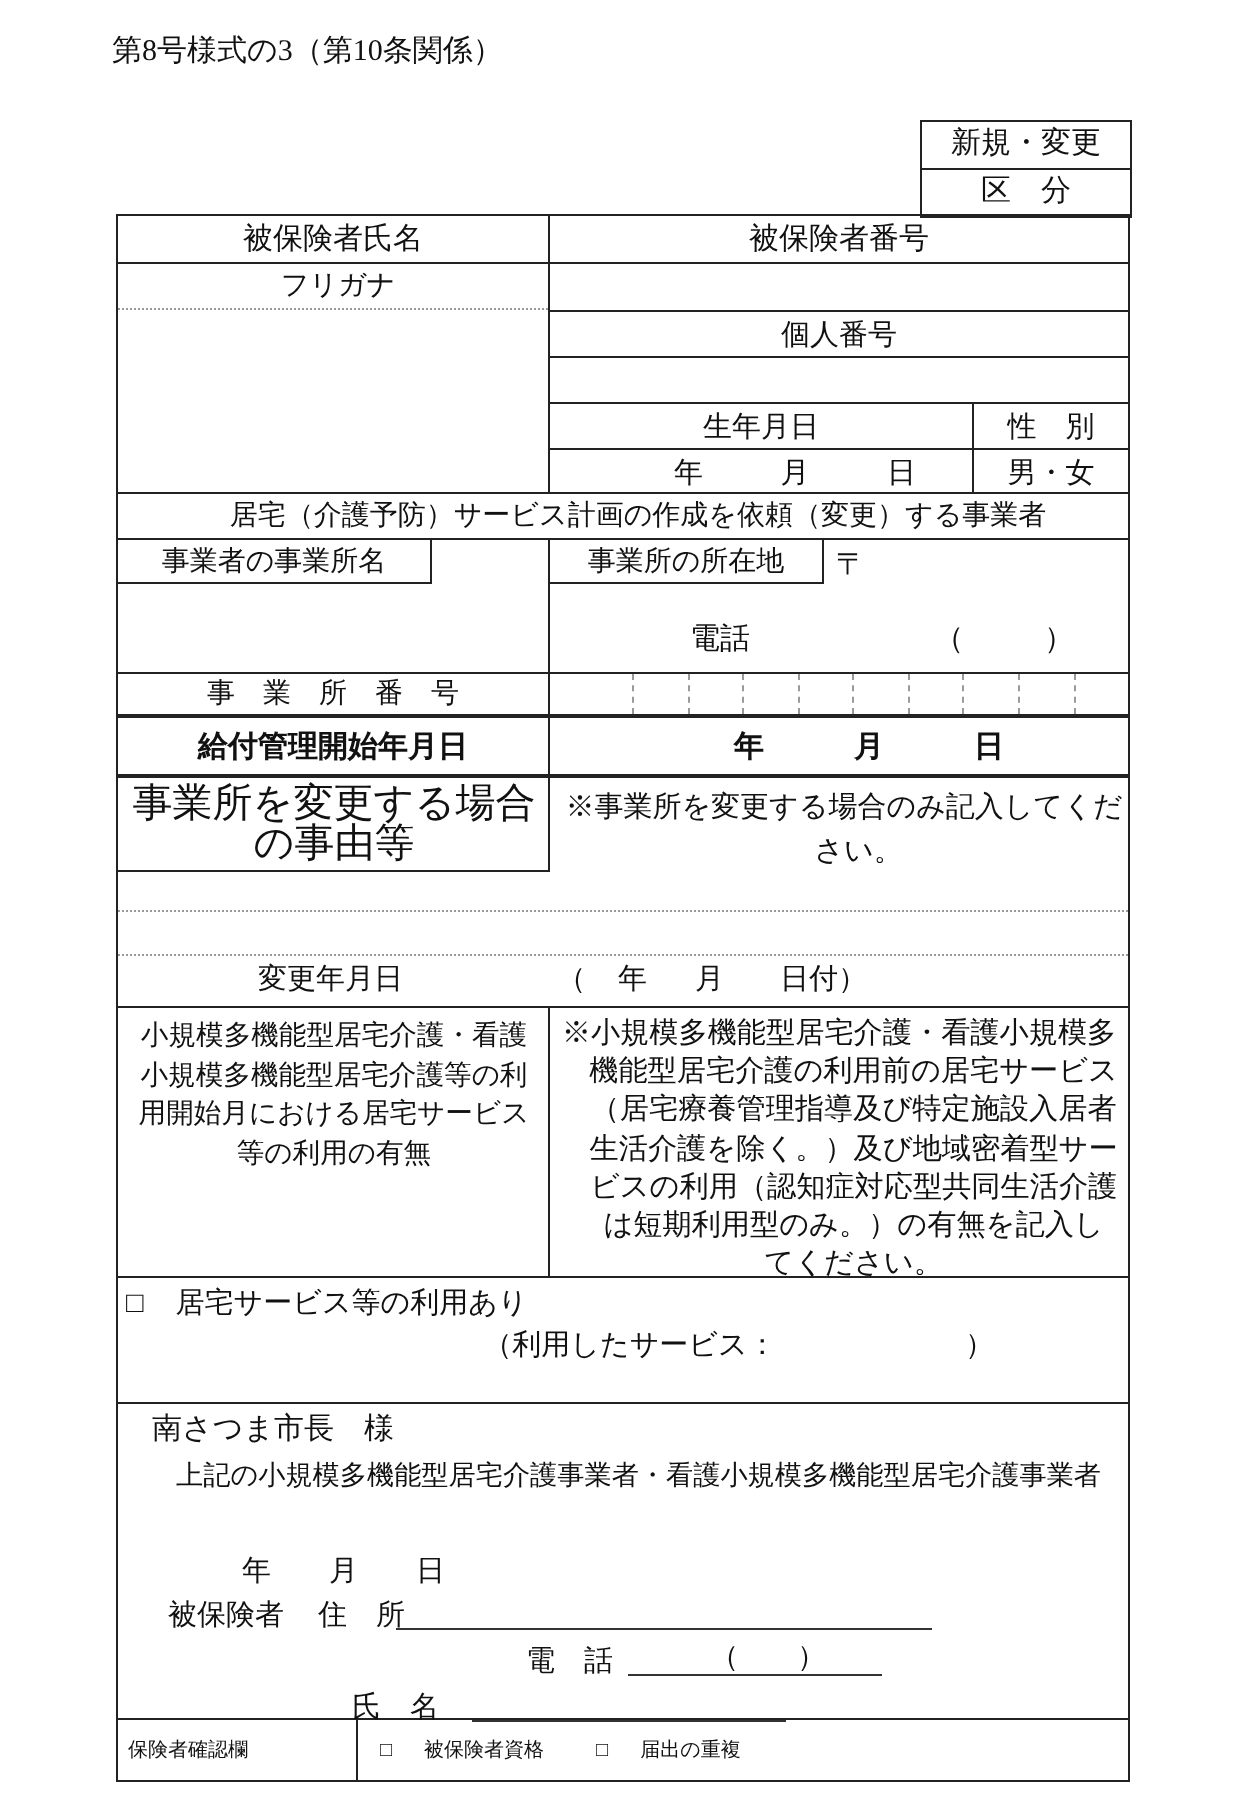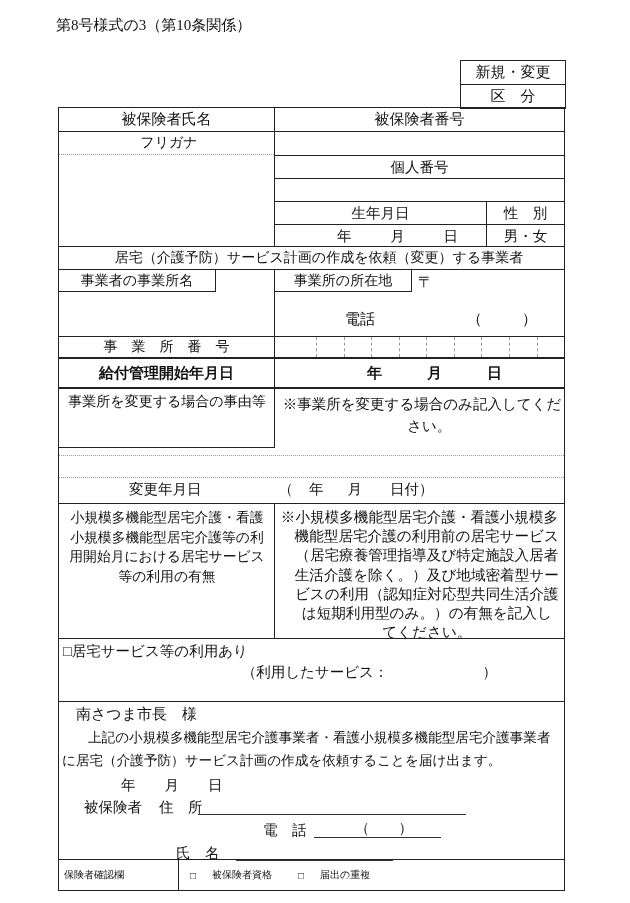--- a/index.html
+++ b/index.html
@@ -53,41 +53,41 @@
   .numcells{flex:1;display:flex;border-left:1px solid #222;}
   .numcells .nc{flex:1;}
   .numcells .nc.wide{flex:1.55;}
   .numcells .nc+.nc{border-left:1px dashed #999;}
   
   .r6{height:32px;border-top:2px solid #222;border-bottom:2px solid #222;font-weight:bold;}
   .r6 .col-l{font-size:15px;}
   .r6 .col-r{display:flex;align-items:center;padding-left:92px;gap:45px;font-size:15px;}
   
   .r7{height:114px;border-top:none;display:block;position:relative;}
-  .reason-box{position:absolute;left:0;top:0;width:216px;height:59px;border-right:1px solid #222;border-bottom:1px solid #222;
-              padding:3px 4px 0 5px;font-size:14px;line-height:20px;}
+  .reason-box{position:absolute;left:0;top:0;width:216px;height:47px;border-right:1px solid #222;border-bottom:1px solid #222;
+              padding:3px 4px 0 5px;font-size:20px;line-height:20px;}
   .r7-note{position:absolute;left:222px;top:4px;width:282px;font-size:14.5px;line-height:22px;
            padding-left:1em;text-indent:-1em;}
   .dotline{position:absolute;left:0;right:0;height:0;border-top:1px dotted #999;}
   .dot1{top:66px;} .dot2{top:88px;}
   .chg-date{position:absolute;left:0;top:91px;font-size:14.5px;}
   .chg-date .lab{margin-left:70px;}
   .chg-date .o{margin-left:77px;}
   .chg-date .y{margin-left:16px;}
   .chg-date .m{margin-left:24px;}
   .chg-date .c{margin-left:28px;}
   
   .r8{height:135px;}
   .r8 .col-l{padding:4px 4px 0 5px;font-size:13.8px;line-height:19.5px;}
   .r8 .col-r{padding:4px 5px 0 5px;font-size:14.6px;line-height:19.2px;}
   .hang{padding-left:1em;text-indent:-1em;}
   
   .r9{height:63px;display:block;position:relative;font-size:14.5px;}
   .u1{position:absolute;top:3px;left:4px;}
-  .u1 .t, .u3 .t{}
+  .u1 .t, .u3 .t{margin-left:16px;}
   .u2{position:absolute;top:24px;left:74px;width:364px;}
   .u2 .cp{position:absolute;right:0;top:0;}
   .u3{position:absolute;top:44px;left:4px;}
   
   .r10{height:158px;display:block;position:relative;font-size:14px;}
   .d-addressee{position:absolute;top:3px;left:17px;font-size:15px;}
   .d-line1{position:absolute;top:27px;left:29px;font-size:13.6px;}
   .d-line2{position:absolute;top:50px;left:3px;font-size:13.6px;}
   .d-date{position:absolute;top:74px;left:62px;font-size:14.5px;}
   .d-row{position:absolute;left:0;right:0;height:20px;}
@@ -211,21 +211,20 @@
       </div>
       <div class="u2">
         <span>（利用したサービス：</span>
         <span class="cp">）</span>
       </div>
     </div>
 
     <div class="row r10">
       <div class="d-addressee">南さつま市長　様</div>
       <div class="d-line1">上記の小規模多機能型居宅介護事業者・看護小規模多機能型居宅介護事業者</div>
-      <div class="d-line2">に居宅（介護予防）サービス計画の作成を依頼することを届け出ます。</div>
       <div class="d-date">年　　月　　日</div>
       <div class="d-row d-insured">
         <span class="lbl p-ins">被保険者</span>
         <span class="lbl p-addr">住　所</span>
         <span class="wline l-addr"></span>
       </div>
       <div class="d-row d-tel">
         <span class="lbl p-tel">電　話</span>
         <span class="wline l-tel">（　　）</span>
       </div>

